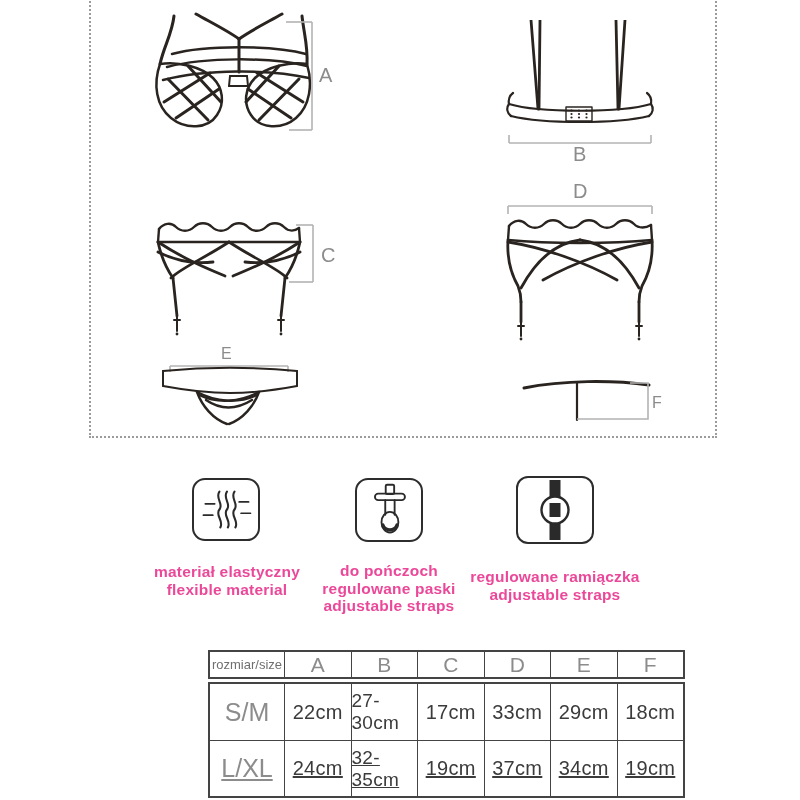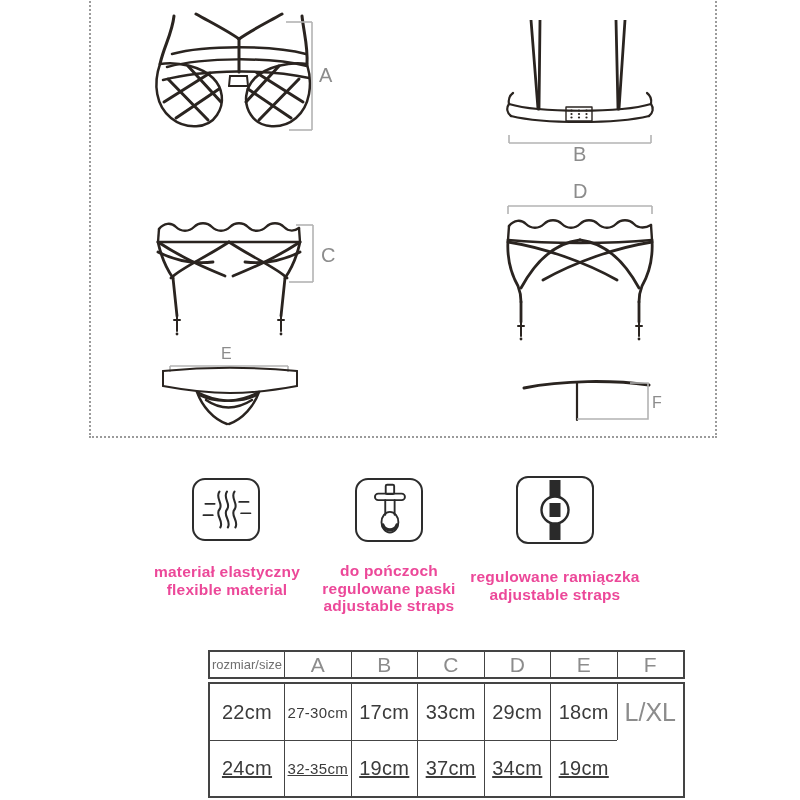--- a/index.html
+++ b/index.html
@@ -29,21 +29,21 @@
   .tbl-head { top:650px; height:29px; }
   .tbl-body { top:682px; height:116px; grid-template-rows:1fr 1fr; }
   .cell { display:flex; align-items:center; justify-content:center; }
   .cell + .cell { border-left:1.5px solid #444; }
   .tbl-body .cell:nth-child(n+8) { border-top:1.5px solid #444;text-decoration:underline; }
   .tbl-body .cell:nth-child(8) { border-left:none; }
   .rozmiar { font-size:13px; color:#6f6f6f; }
   .col-letter { font-size:21px; color:#8c8c8c; }
   .size-label { font-size:25px; color:#8c8c8c; }
   .val { font-size:20px; color:#3b3b3b; letter-spacing:.3px; }
-  .val-small { font-size:15px; }
+  .val-small { font-size:19px; }
 </style>
 </head>
 <body>
 
 <div id="page">
 
   <div class="panel"></div>
 
   <div class="diag" style="left:150px; top:12px; width:186px; height:124px;">
     <svg viewBox="0 0 186 124">
@@ -283,20 +283,21 @@
     <div class="cell rozmiar">rozmiar/size</div>
     <div class="cell col-letter">A</div>
     <div class="cell col-letter">B</div>
     <div class="cell col-letter">C</div>
     <div class="cell col-letter">D</div>
     <div class="cell col-letter">E</div>
     <div class="cell col-letter">F</div>
   </div>
 
   <div class="tbl tbl-body">
+    <div class="cell size-label">S/M</div>
     <div class="cell val">22cm</div>
     <div class="cell val val-small">27-30cm</div>
     <div class="cell val">17cm</div>
     <div class="cell val">33cm</div>
     <div class="cell val">29cm</div>
     <div class="cell val">18cm</div>
 
     <div class="cell size-label">L/XL</div>
     <div class="cell val">24cm</div>
     <div class="cell val val-small">32-35cm</div>

